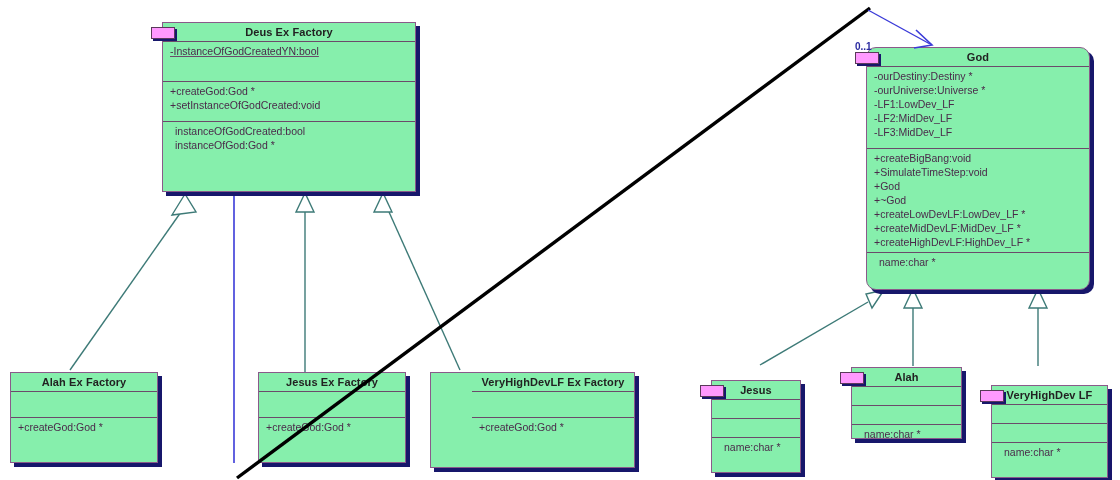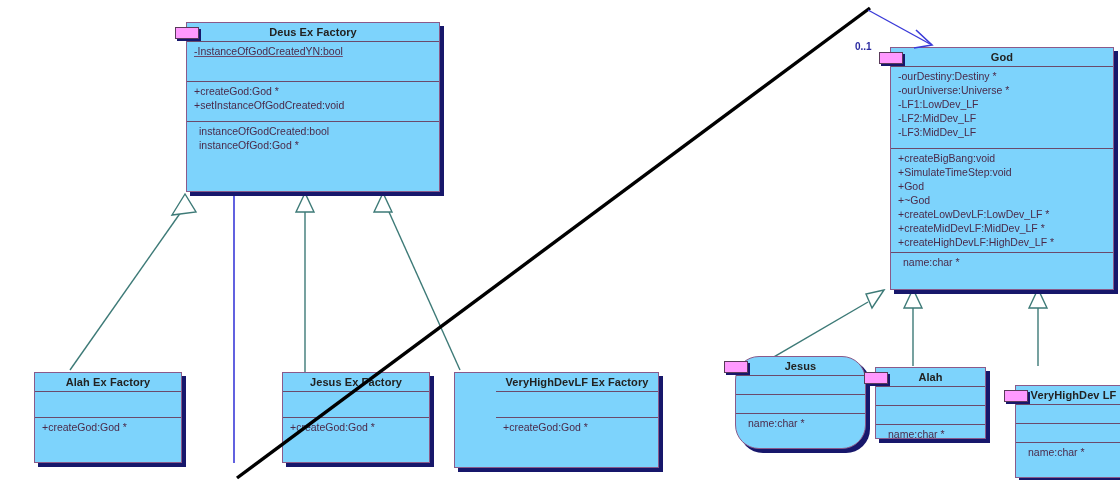--- a/index.html
+++ b/index.html
@@ -13,25 +13,24 @@
     height: 480px;
     background: #ffffff;
     overflow: hidden;
     font-family: "Liberation Sans", sans-serif;
   }
 
   
   .uml-class {
     position: absolute;
     box-sizing: border-box;
-    background: #7dd3fc;
+    background: #86efac;
     border: 1px solid #8a5a8a;
     box-shadow: 4px 4px 0 0 #17176b;
     z-index: 5;
-    margin-left: 24px;
   }
   .uml-class .compartment {
     box-sizing: border-box;
     border-bottom: 1px solid #6b4a6b;
     padding: 2px 7px;
     overflow: hidden;
   }
   .uml-class .compartment:last-child {
     border-bottom: none;
   }
@@ -153,21 +152,21 @@
         </div>
         <div class="compartment" style="height: 40px;">
           <div class="member">+createGod:God *</div>
           <div class="member">+setInstanceOfGodCreated:void</div>
         </div>
         <div class="compartment" style="height: 49px;">
           <div class="member indented">instanceOfGodCreated:bool</div>
           <div class="member indented">instanceOfGod:God *</div>
         </div>
       </div>
-      <div class="uml-class" style="left: 866px; top: 47px; width: 224px; height: 243px;">
+      <div class="uml-class" style="left: 866px; top: 47px; width: 224px; height: 243px; border-radius: 10px;">
         <div class="nub"></div>
         <div class="compartment title-bar">God</div>
         <div class="compartment" style="height: 82px;">
           <div class="member">-ourDestiny:Destiny *</div>
           <div class="member">-ourUniverse:Universe *</div>
           <div class="member">-LF1:LowDev_LF</div>
           <div class="member">-LF2:MidDev_LF</div>
           <div class="member">-LF3:MidDev_LF</div>
         </div>
         <div class="compartment" style="height: 104px;">
@@ -197,21 +196,21 @@
           <div class="member">+createGod:God *</div>
         </div>
       </div>
       <div class="uml-class" style="left: 430px; top: 372px; width: 205px; height: 96px; padding-left: 41px;">
         <div class="compartment title-bar">VeryHighDevLF Ex Factory</div>
         <div class="compartment" style="height: 26px;"></div>
         <div class="compartment" style="height: 42px;">
           <div class="member">+createGod:God *</div>
         </div>
       </div>
-      <div class="uml-class" style="left: 711px; top: 356px; width: 131px; height: 93px; border-radius: 24px;">
+      <div class="uml-class" style="left: 711px; top: 380px; width: 90px; height: 93px;">
         <div class="nub"></div>
         <div class="compartment title-bar">Jesus</div>
         <div class="compartment" style="height: 19px;"></div>
         <div class="compartment" style="height: 19px;"></div>
         <div class="compartment" style="height: 34px;">
           <div class="member indented">name:char *</div>
         </div>
       </div>
       <div class="uml-class" style="left: 851px; top: 367px; width: 111px; height: 72px;">
         <div class="nub"></div>

